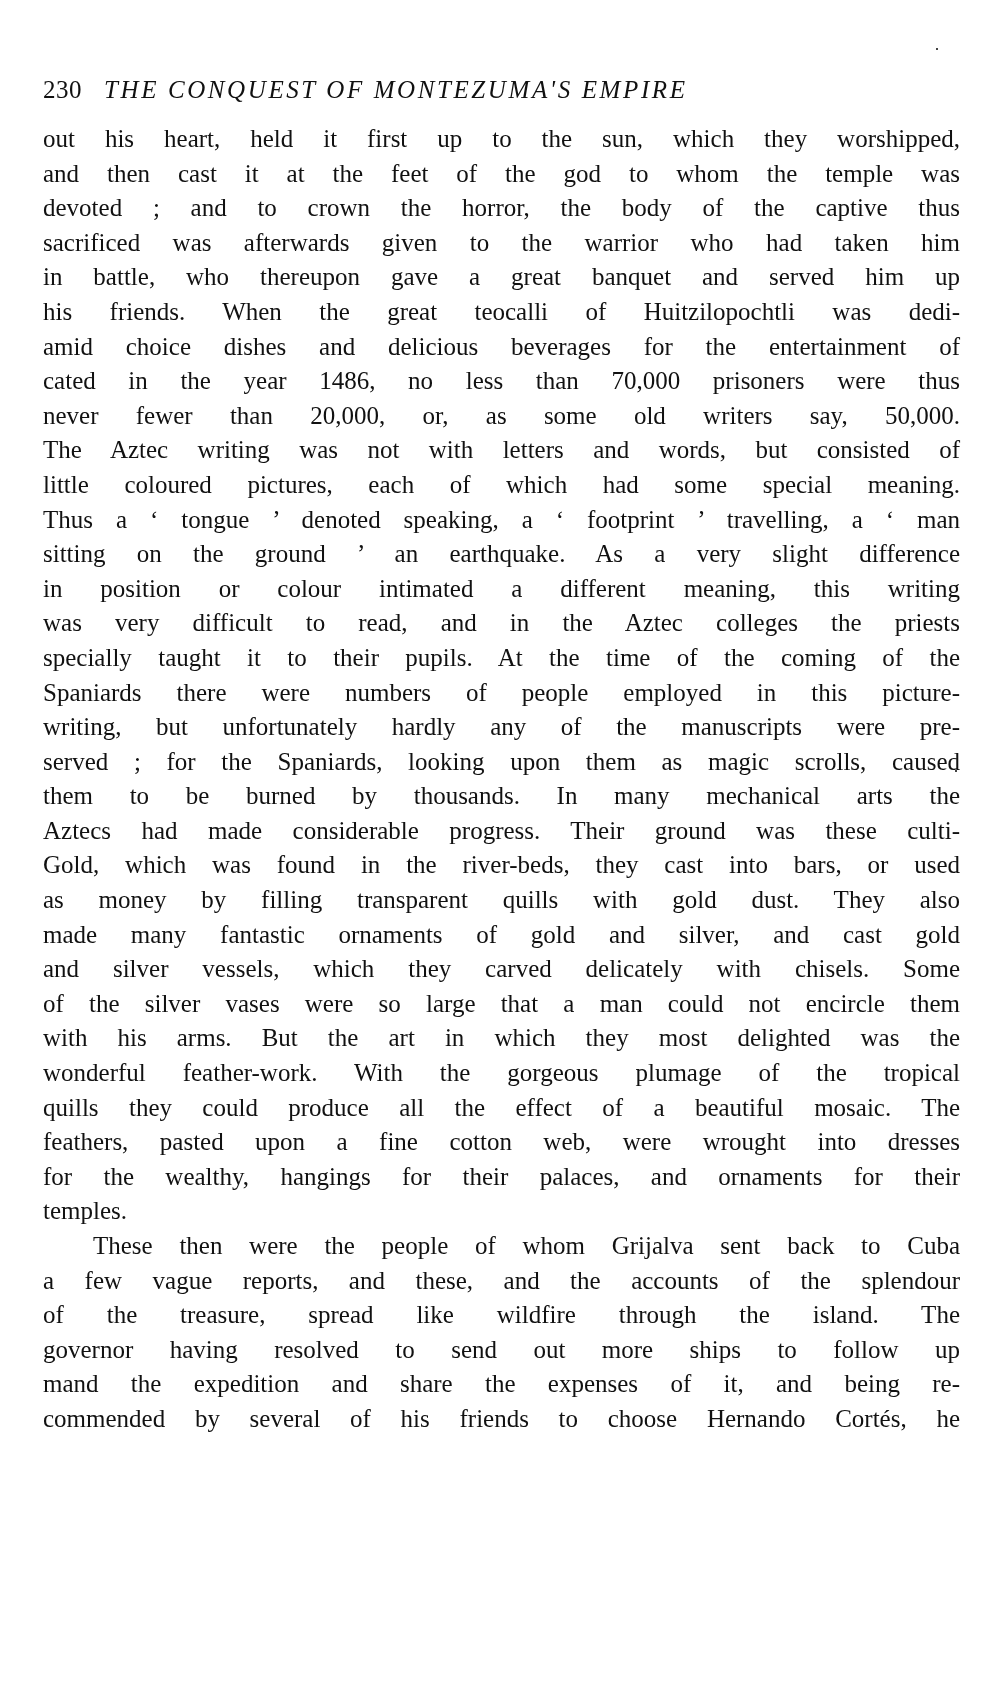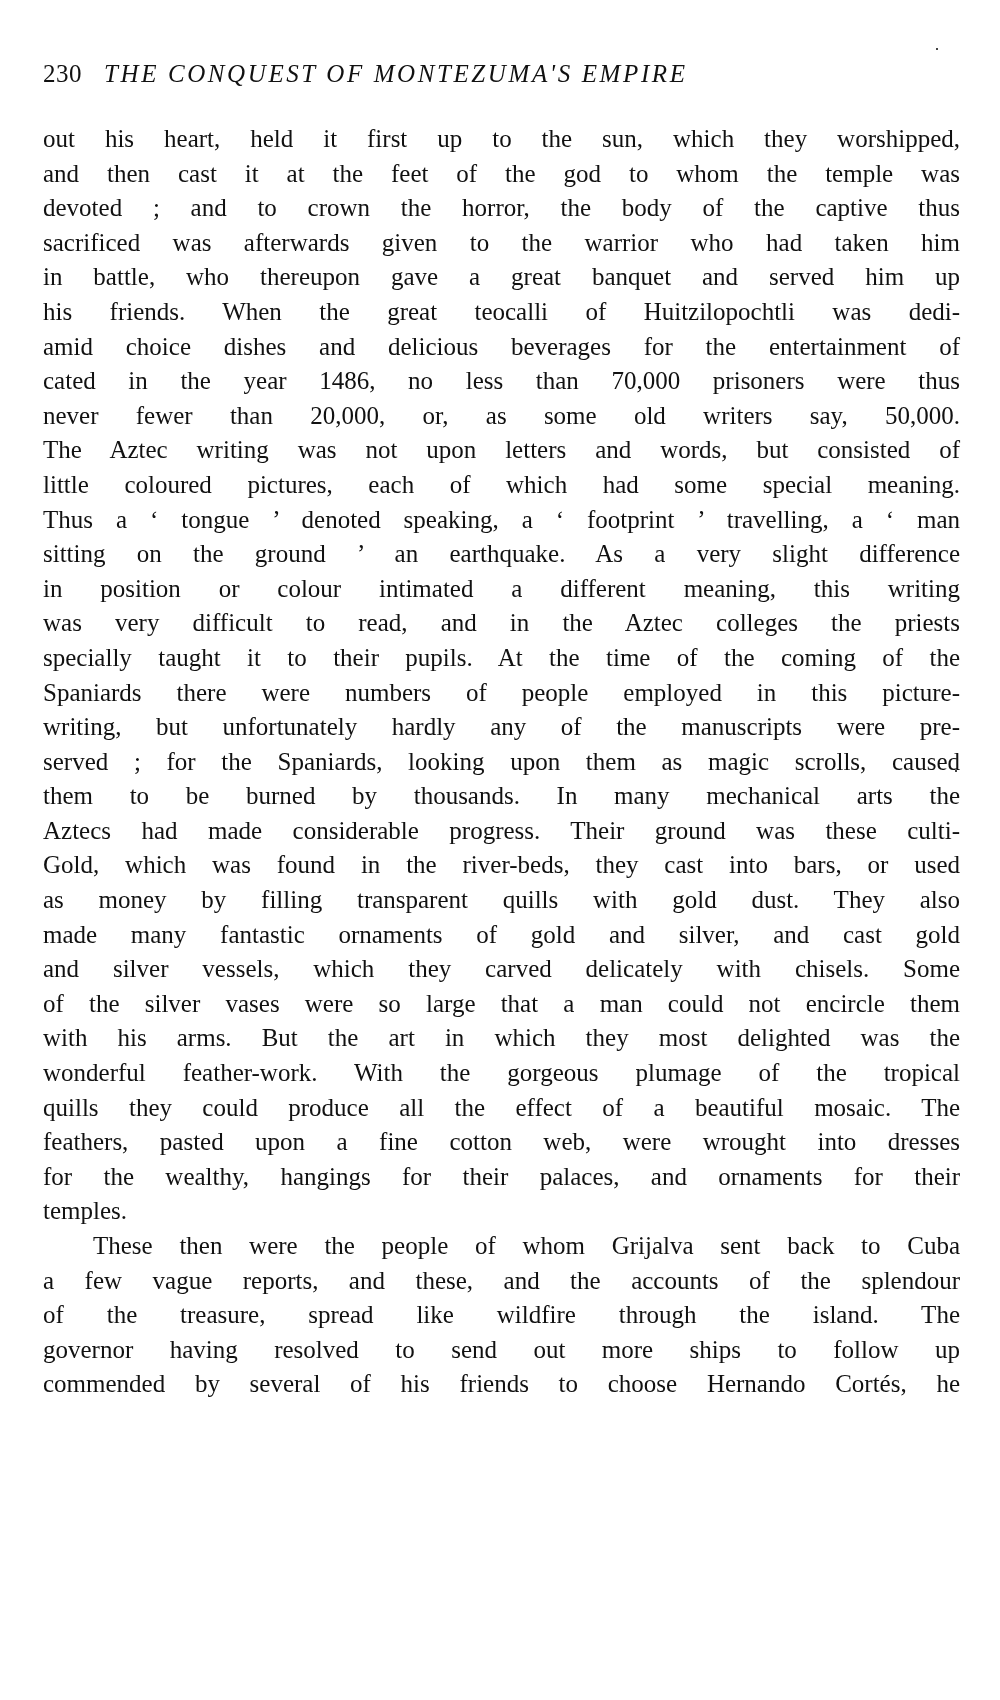--- a/index.html
+++ b/index.html
@@ -18,21 +18,21 @@
     .page {
       position: absolute;
       left: 0;
       top: 0;
       width: 1000px;
       height: 1700px;
     }
     .running-head {
       position: absolute;
       left: 43px;
-      top: 60px;
+      top: 76px;
       width: 920px;
       height: 34px;
       display: flex;
       align-items: baseline;
       font-size: 25px;
       letter-spacing: 0.5px;
     }
     .page-number {
       font-family: "Liberation Serif", serif;
       font-size: 25px;
@@ -92,21 +92,21 @@
     <div>
       <span class="line" style="white-space: normal;">out his heart, held it first up to the sun, which they worshipped,</span>
       <span class="line" style="white-space: normal;">and then cast it at the feet of the god to whom the temple was</span>
       <span class="line" style="white-space: normal;">devoted ; and to crown the horror, the body of the captive thus</span>
       <span class="line" style="white-space: normal;">sacrificed was afterwards given to the warrior who had taken him</span>
       <span class="line" style="white-space: normal;">in battle, who thereupon gave a great banquet and served him up</span>
       <span class="line" style="white-space: normal;">his friends. When the great teocalli of Huitzilopochtli was dedi-</span>
       <span class="line" style="white-space: normal;">amid choice dishes and delicious beverages for the entertainment of</span>
       <span class="line" style="white-space: normal;">cated in the year 1486, no less than 70,000 prisoners were thus</span>
       <span class="line" style="white-space: normal;">never fewer than 20,000, or, as some old writers say, 50,000.</span>
-      <span class="line" style="white-space: normal;">The Aztec writing was not upon letters and words, but consisted of</span>
+      <span class="line" style="white-space: normal;">The Aztec writing was not with letters and words, but consisted of</span>
       <span class="line" style="white-space: normal;">little coloured pictures, each of which had some special meaning.</span>
       <span class="line" style="white-space: normal;">Thus a ‘ tongue ’ denoted speaking, a ‘ footprint ’ travelling, a ‘ man</span>
       <span class="line" style="white-space: normal;">sitting on the ground ’ an earthquake. As a very slight difference</span>
       <span class="line" style="white-space: normal;">in position or colour intimated a different meaning, this writing</span>
       <span class="line" style="white-space: normal;">was very difficult to read, and in the Aztec colleges the priests</span>
       <span class="line" style="white-space: normal;">specially taught it to their pupils. At the time of the coming of the</span>
       <span class="line" style="white-space: normal;">Spaniards there were numbers of people employed in this picture-</span>
       <span class="line" style="white-space: normal;">writing, but unfortunately hardly any of the manuscripts were pre-</span>
       <span class="line" style="white-space: normal;">served ; for the Spaniards, looking upon them as magic scrolls, caused</span>
       <span class="line" style="white-space: normal;">them to be burned by thousands. In many mechanical arts the</span>
@@ -122,17 +122,18 @@
       <span class="line" style="white-space: normal;">feathers, pasted upon a fine cotton web, were wrought into dresses</span>
       <span class="line" style="white-space: normal;">for the wealthy, hangings for their palaces, and ornaments for their</span>
       <span class="line last" style="white-space: normal;">temples.</span>
     </div>
 
     <div>
       <span class="line indent" style="white-space: normal;">These then were the people of whom Grijalva sent back to Cuba</span>
       <span class="line" style="white-space: normal;">a few vague reports, and these, and the accounts of the splendour</span>
       <span class="line" style="white-space: normal;">of the treasure, spread like wildfire through the island. The</span>
       <span class="line" style="white-space: normal;">governor having resolved to send out more ships to follow up</span>
+      <span class="line" style="white-space: normal;">mand the expedition and share the expenses of it, and being re-</span>
       <span class="line" style="white-space: normal;">commended by several of his friends to choose Hernando Cortés, he</span>
     </div>
   </div>
 
 </div>
 
 </body></html>

